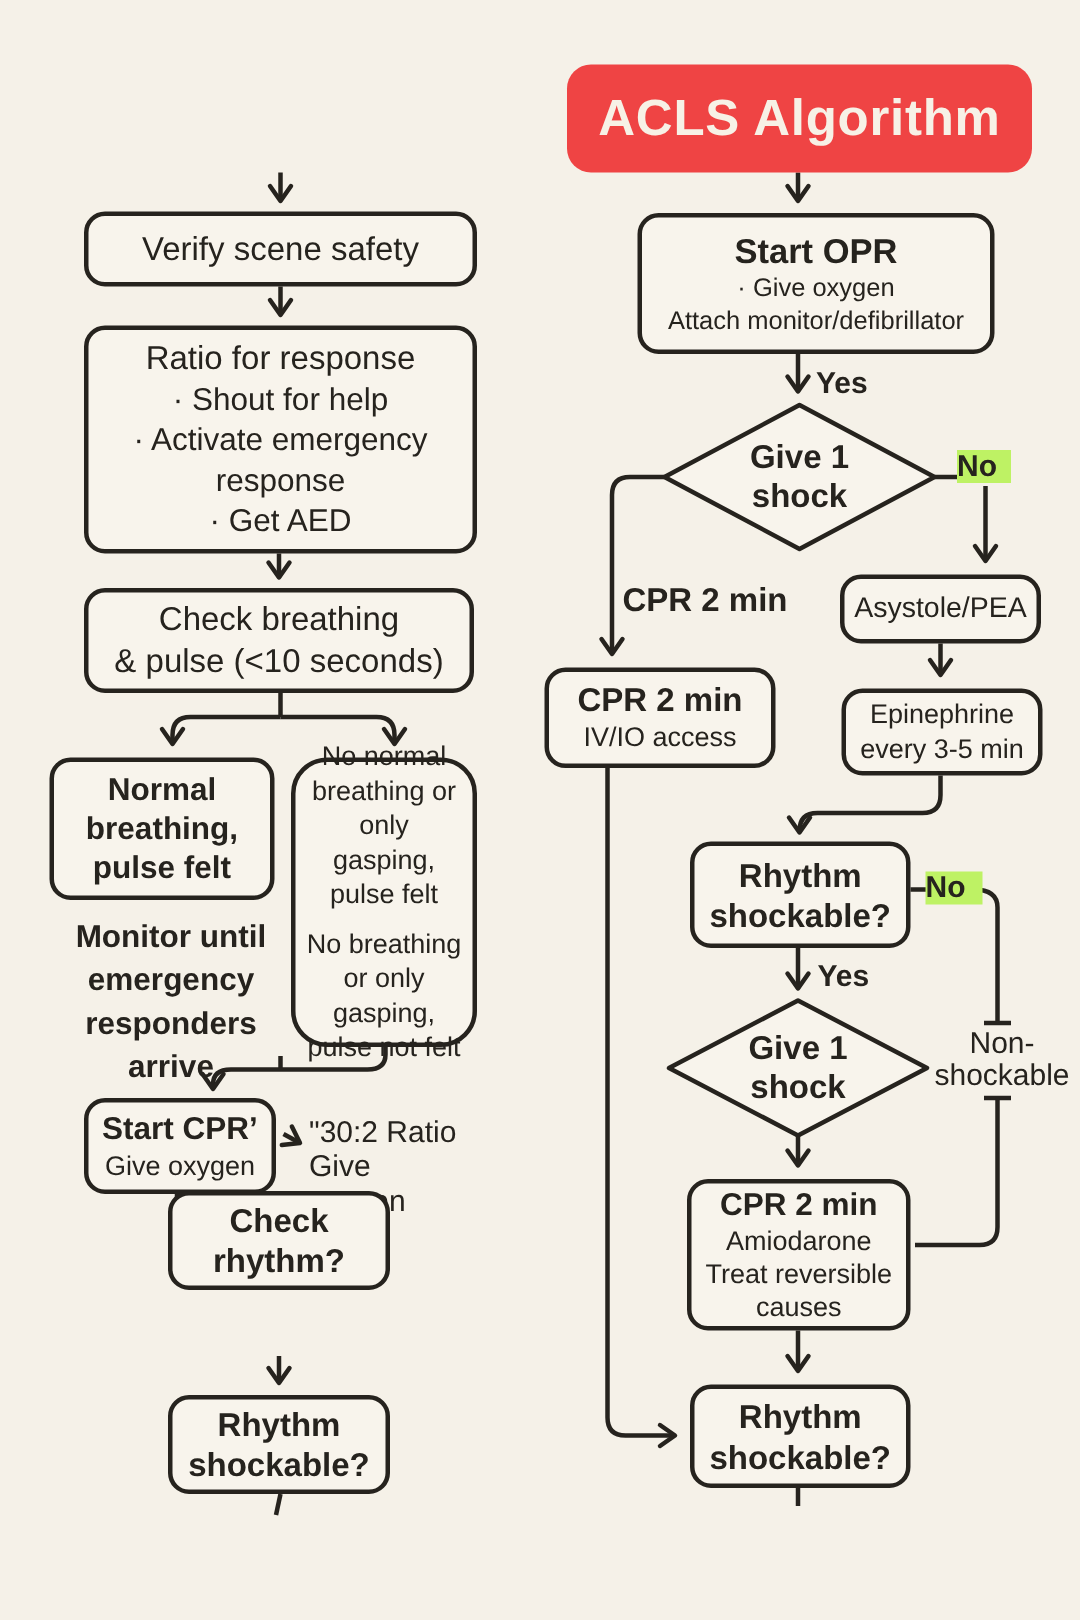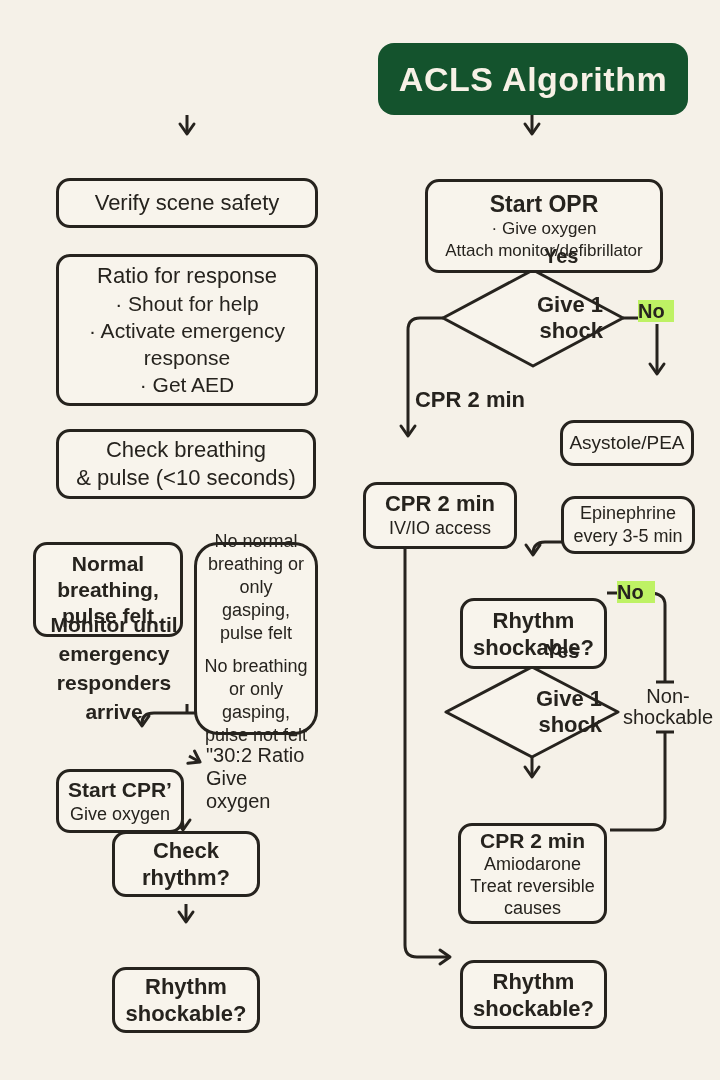--- a/index.html
+++ b/index.html
@@ -2,34 +2,34 @@
 <html><head>
 <meta charset="utf-8">
 <style>
   html,body{margin:0;padding:0;}
   body{width:720px;height:1080px;position:relative;overflow:hidden;
        background:#f5f1e8;font-family:"Liberation Sans","DejaVu Sans",sans-serif;color:#26231e;}
   #canvas{position:absolute;inset:0;width:720px;height:1080px;}
   svg.wires{position:absolute;left:0;top:0;z-index:1;}
   .box{position:absolute;z-index:2;border:3px solid #26231e;border-radius:14px;background:#f8f4ec;
        display:flex;flex-direction:column;align-items:center;justify-content:center;
-       text-align:center;box-sizing:border-box;padding:4px 6px;margin-top:37px;}
+       text-align:center;box-sizing:border-box;padding:4px 6px;}
   .hdr{position:absolute;z-index:2;border-radius:16px;display:flex;align-items:center;justify-content:center;
        font-weight:700;font-size:34px;color:#f7f1e6;letter-spacing:.5px;}
   .ml{white-space:pre-line;}
   .t-med{font-weight:500;font-size:22px;line-height:28px;}
   .t-bold{font-weight:700;font-size:22px;line-height:28px;}
   .t-semi{font-weight:600;font-size:22px;line-height:27px;}
   .t-sub{font-weight:400;font-size:18px;line-height:23px;}
   .t-bullets{font-weight:400;font-size:21px;line-height:27px;}
   .t-small{font-weight:500;font-size:18px;line-height:23px;}
   .lbl{position:absolute;z-index:3;font-weight:600;font-size:20px;line-height:22px;text-align:left;}
   .lbl.masked{background:#bef264;}
   .freetext{position:absolute;z-index:2;text-align:center;}
-  .dtext{position:absolute;z-index:3;text-align:right;font-weight:600;font-size:22px;line-height:26px;}
+  .dtext{position:absolute;z-index:3;text-align:center;font-weight:600;font-size:22px;line-height:26px;}
 </style>
 </head>
 <body>
 
 <div id="canvas">
 
   <svg class="wires" width="720" height="1080" viewBox="0 0 720 1080">
     <defs>
       <marker id="arw" orient="auto" markerUnits="userSpaceOnUse" markerWidth="26" markerHeight="26" viewBox="-13 -13 26 26" refX="0" refY="0" overflow="visible">
         <path d="M-10 -7 L0 0 L-10 7" fill="none" stroke="#26231e" stroke-width="3" stroke-linecap="round" stroke-linejoin="round"></path>
@@ -122,21 +122,21 @@
   <div class="box" style="left:112px;top:794px;width:148px;height:66px;">
     <div class="t-semi ml">Check
 rhythm?</div>
   </div>
 
   <div class="box" style="left:112px;top:930px;width:148px;height:66px;">
     <div class="t-semi ml">Rhythm
 shockable?</div>
   </div>
 
-  <div class="hdr" style="left:378px;top:43px;width:310px;height:72px;background:#14532d;">
+  <div class="hdr" style="left:378px;top:43px;width:310px;height:72px;background:#ef4444;">
     <span>ACLS Algorithm</span>
   </div>
 
   <div class="box" style="left:425px;top:142px;width:238px;height:94px;">
     <div class="t-bold" style="font-size:23px;">Start OPR</div>
     <div class="ml" style="font-size:17px;line-height:22px;font-weight:500;">· Give oxygen
 Attach monitor/defibrillator</div>
   </div>
 
   <span class="lbl" style="left:544px;top:245px;">Yes</span>

